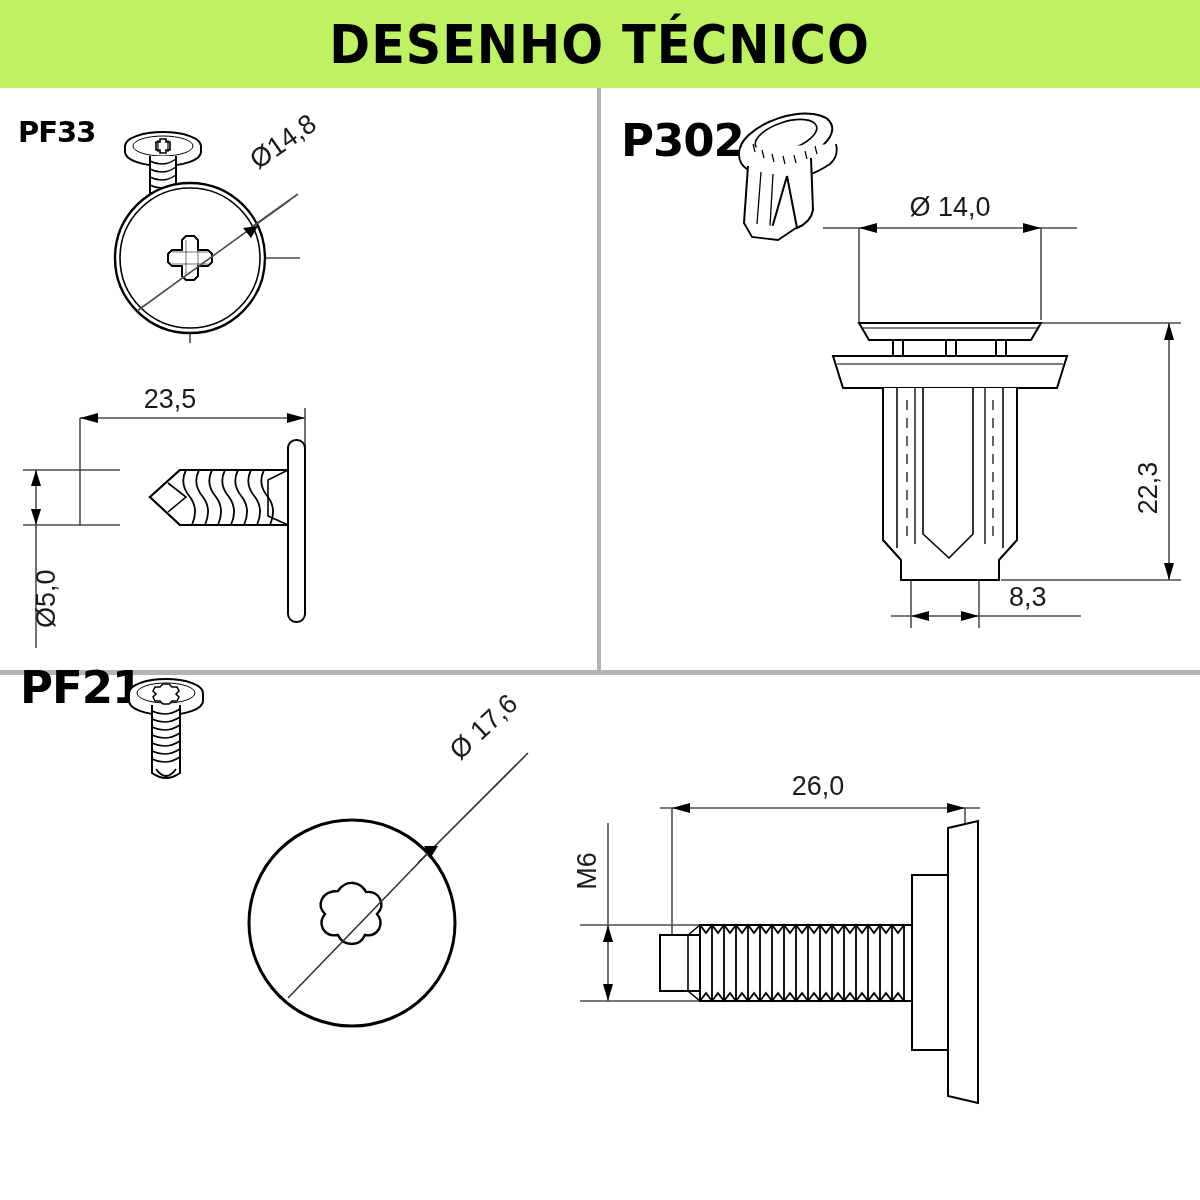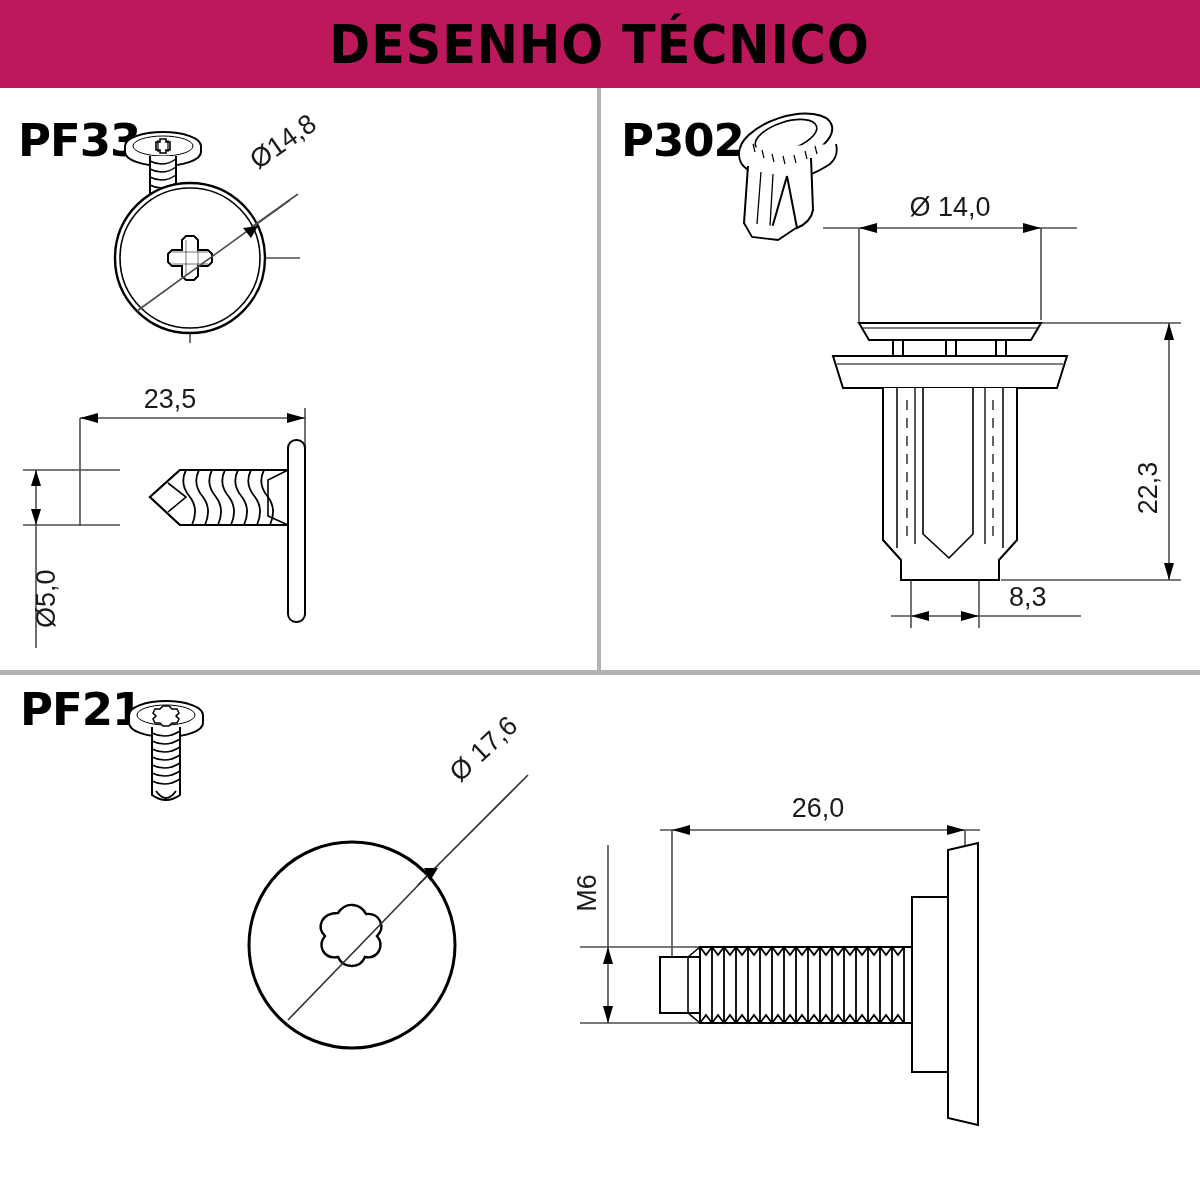--- a/index.html
+++ b/index.html
@@ -35,49 +35,49 @@
   }
   .divider-h{
     position:absolute;left:0;top:670px;width:1200px;height:5px;
     background:#b3b3b3;
   }
 
   
   .panel{position:absolute;}
   #panel-pf33{left:0;top:88px;width:597px;height:584px;}
   #panel-p302{left:601px;top:88px;width:599px;height:584px;text-align:right;}
-  #panel-pf21{left:0;top:675px;width:1200px;height:383px;}
+  #panel-pf21{left:0;top:653px;width:1200px;height:383px;}
 
   .part-code{
     position:absolute;
     font-family:"DejaVu Sans","Liberation Sans",sans-serif;
     font-weight:bold;
     color:#000;
     line-height:1;
     white-space:nowrap;
   }
-  #pf33-code{left:18px;top:30px;font-size:45px;letter-spacing:-1px;}
+  #pf33-code{left:18px;top:30px;font-size:29px;letter-spacing:-1px;}
   #p302-code{left:20px;top:30px;font-size:45px;letter-spacing:-1px;}
   #pf21-code{left:20px;top:12px;font-size:45px;letter-spacing:-1px;}
 
   svg{display:block;overflow:visible;}
   .svg-layer{position:absolute;left:0;top:0;}
 
   .dimtext{
     font-family:"Liberation Sans",sans-serif;
     font-size:27px;
     fill:#1a1a1a;
   }
 </style>
 </head>
 <body>
 
 <div id="sheet">
 
-  <div class="header" style="background: #be185d;">
+  <div class="header" style="background: #bef264;">
     <div class="header-title" style="color: rgb(0, 0, 0);">DESENHO TÉCNICO</div>
   </div>
 
   <div class="divider-v" style="background: rgb(179, 179, 179);"></div>
   <div class="divider-h" style="background: rgb(179, 179, 179);"></div>
 
   <div class="panel" id="panel-pf33">
     <div class="part-code" id="pf33-code">PF33</div>
 
     <svg class="svg-layer" width="597" height="584">

